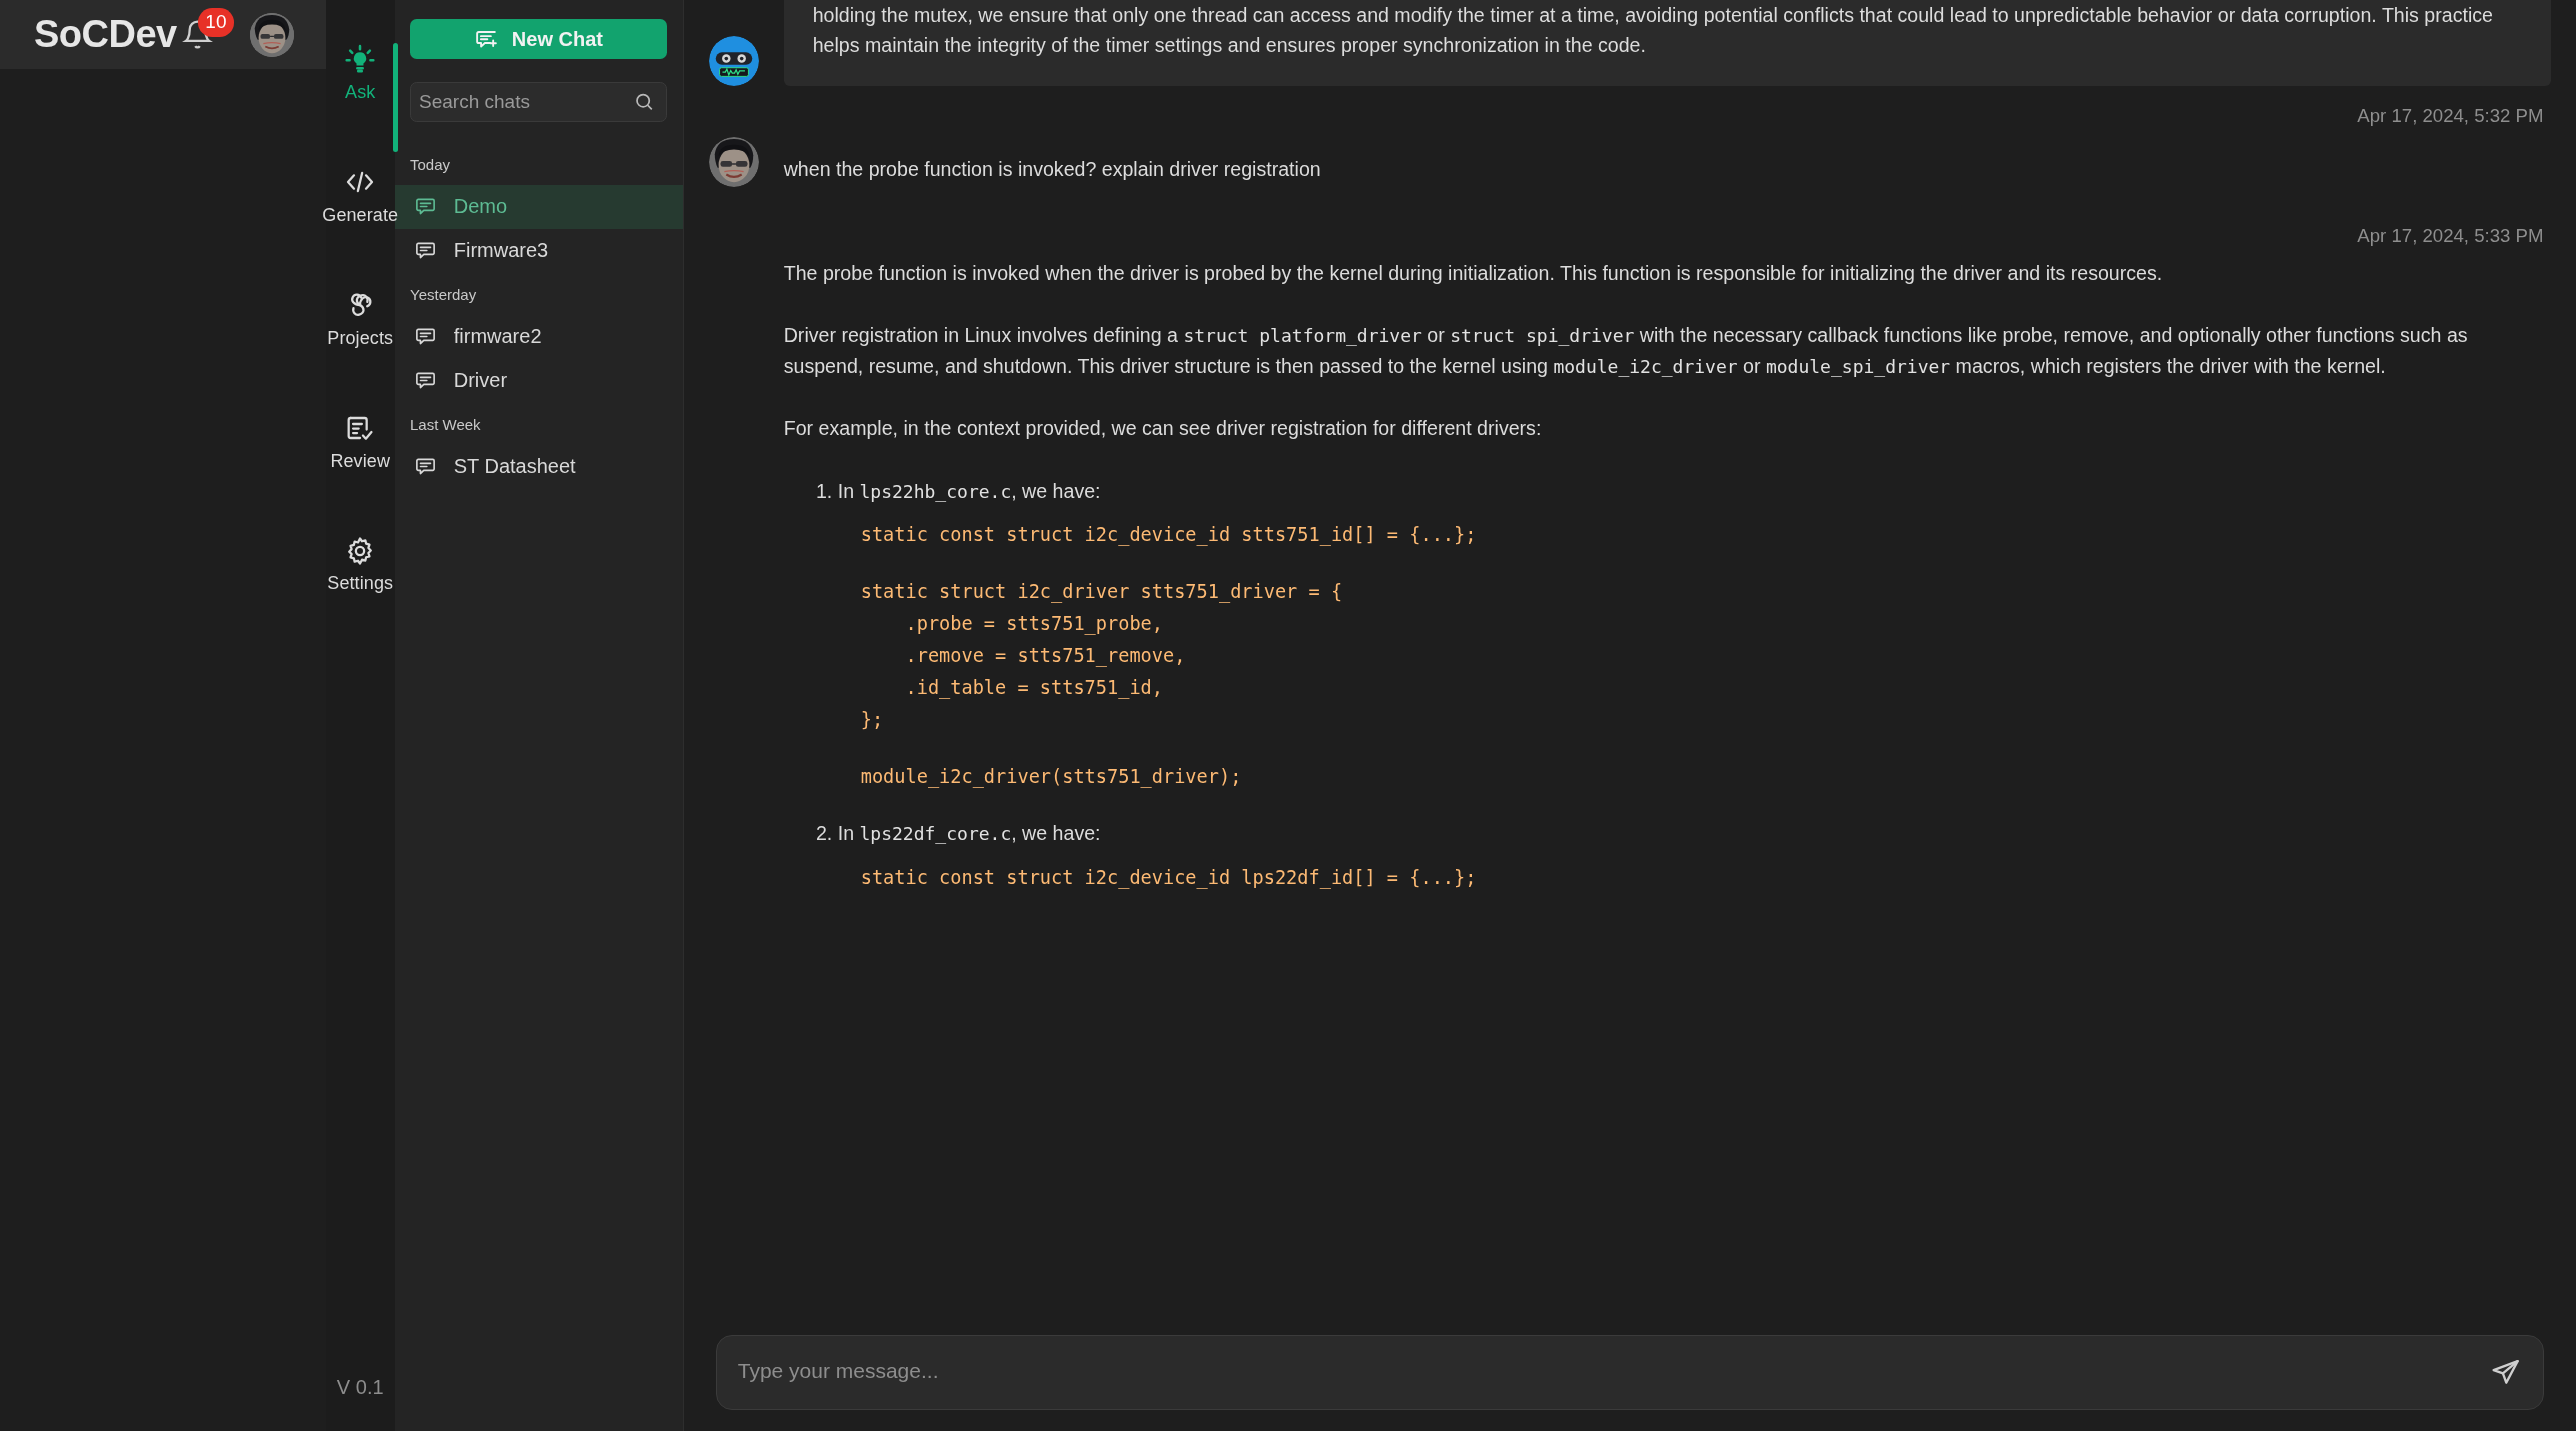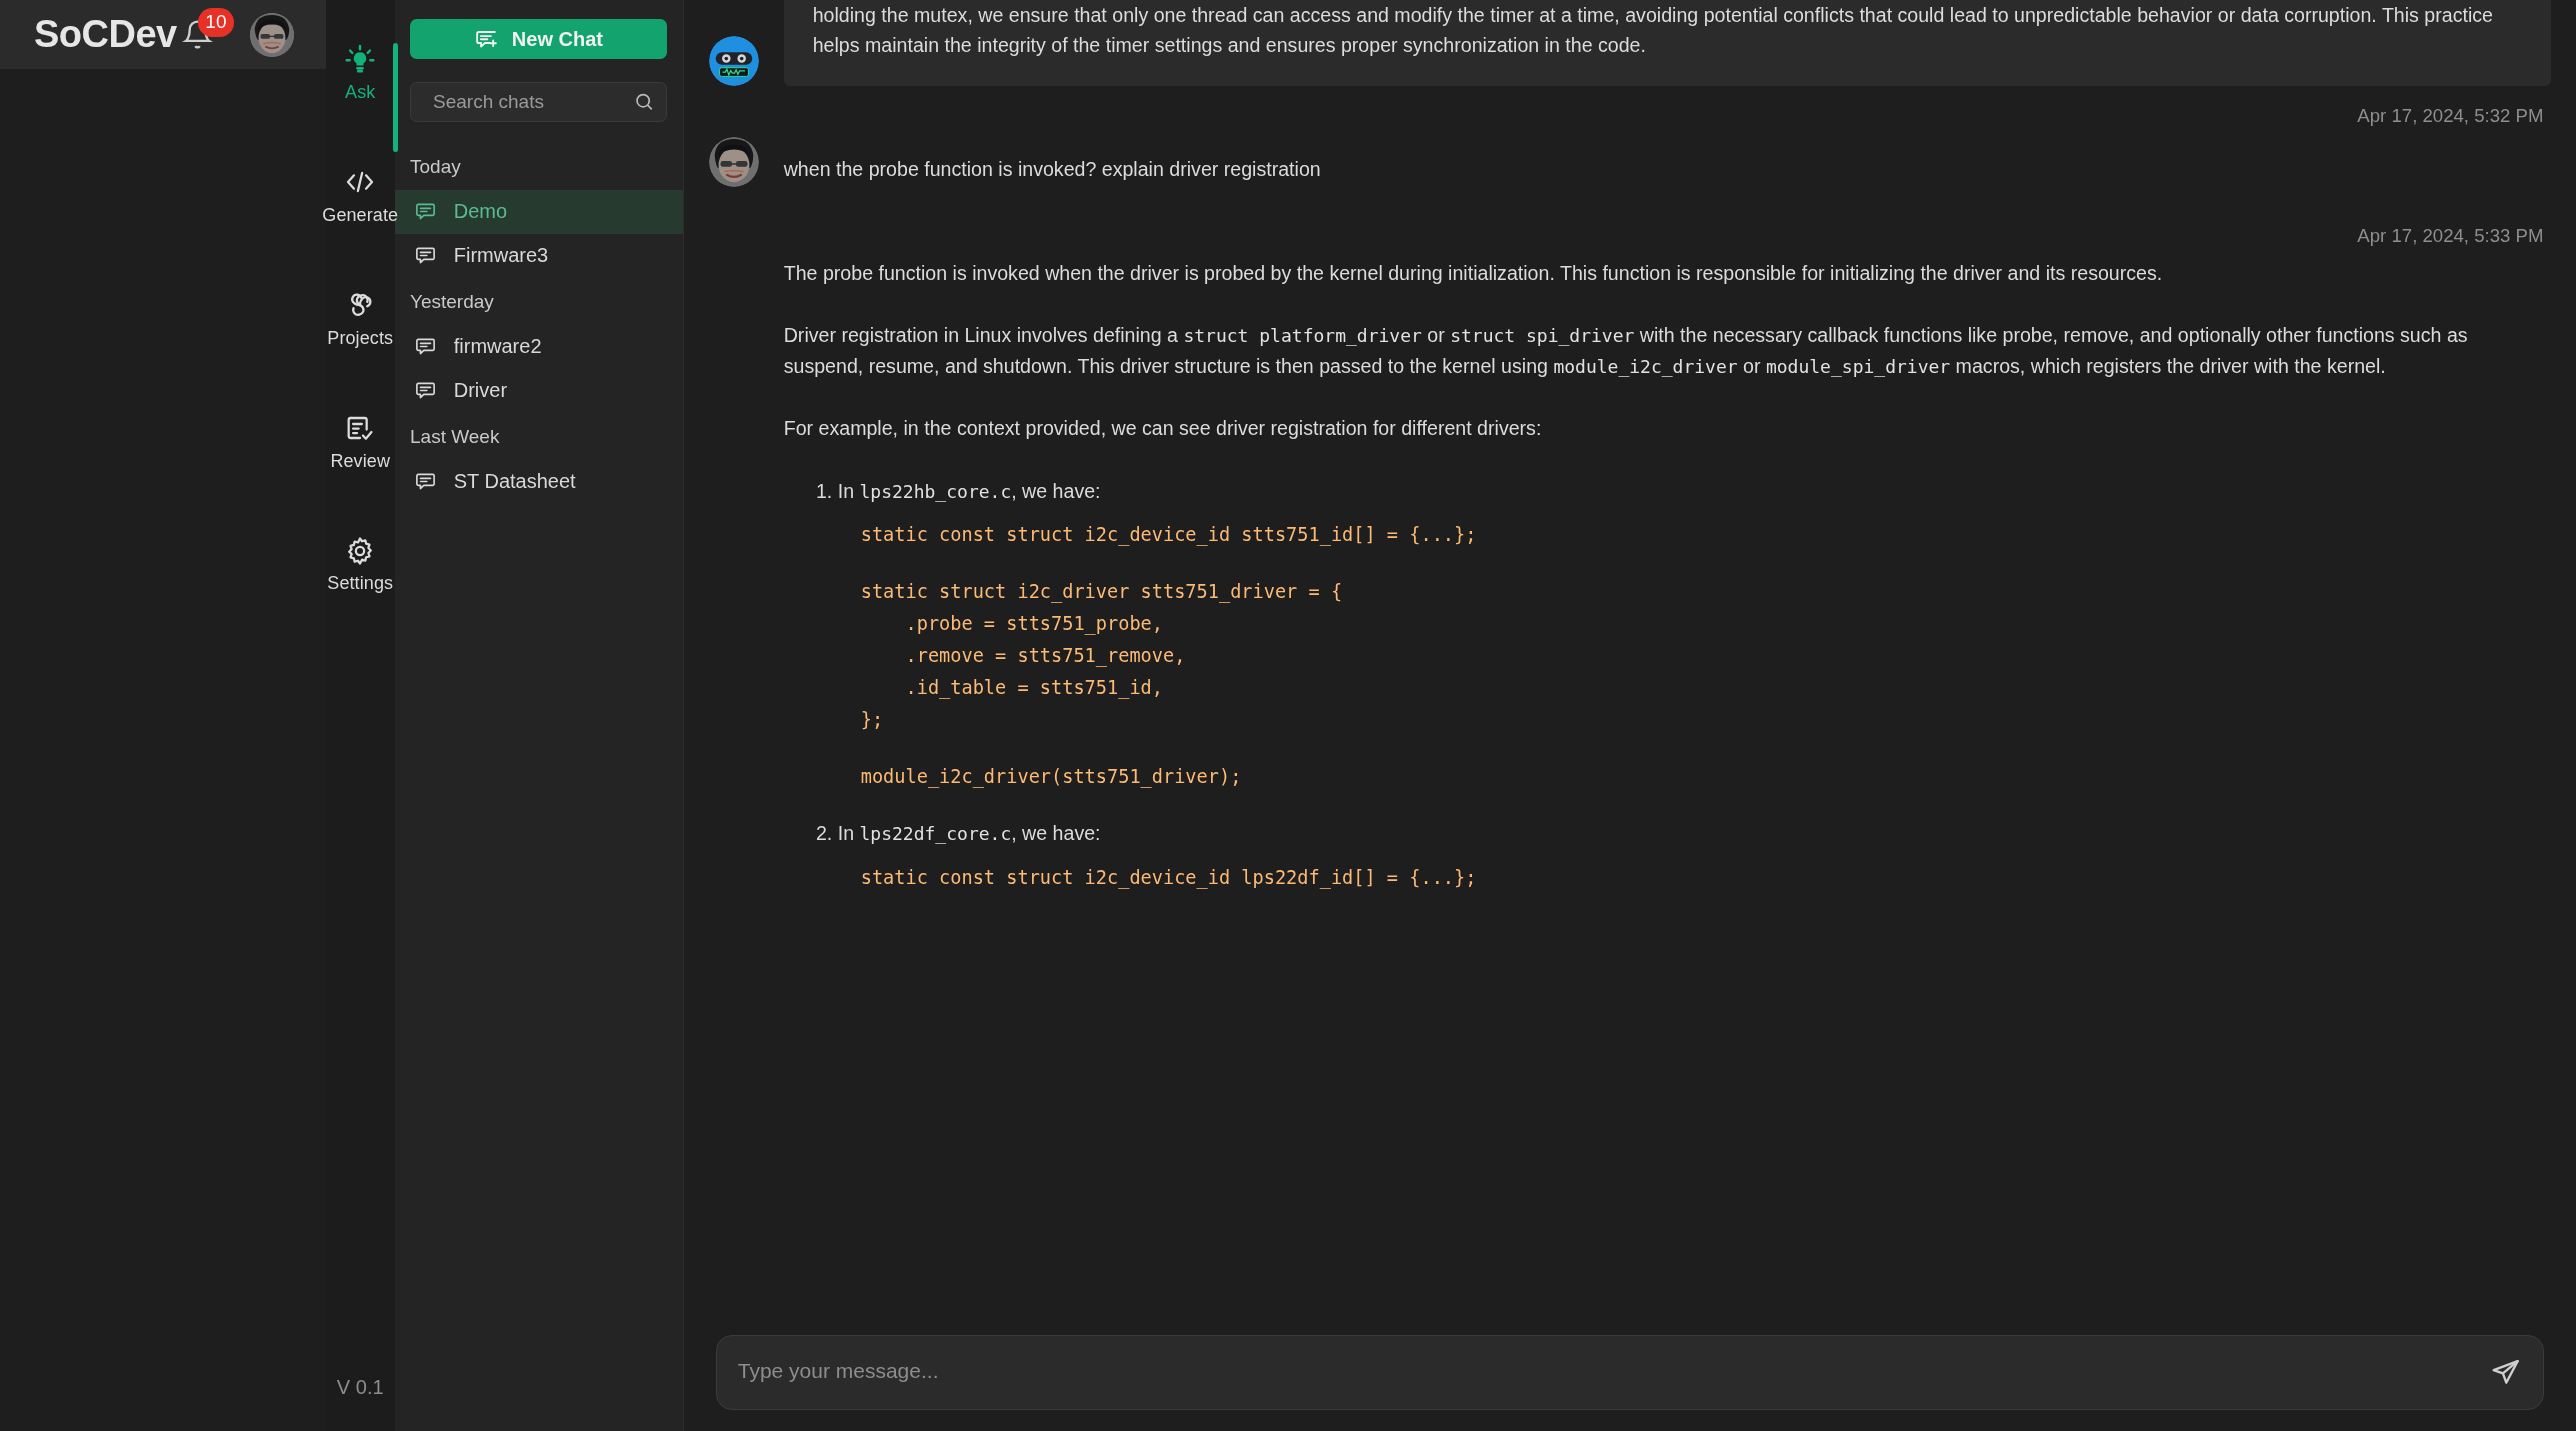--- a/index.html
+++ b/index.html
@@ -76,30 +76,30 @@
     font-size: 20px; font-family: inherit; font-weight: bold;
     display: flex; align-items: center; justify-content: center; gap: 12.4px;
     cursor: pointer;
   }
   .new-chat svg { width: 25px; height: 25px; stroke: #f2f2f2; fill: none; stroke-width: 1.8; stroke-linecap: round; stroke-linejoin: round; }
   .search-wrap { margin: 23px 15.3px 0; position: relative; }
   .search-input {
     width: 100%; height: 40px; background: #2c2c2c;
     border: 1px solid #3a3a3a; border-radius: 6.7px;
     color: #fde047; font-size: 19px; font-family: inherit;
-    padding: 0 40px 0 22px; outline: none;
+    padding: 0 40px 0 8px; outline: none;
   }
   .search-input::placeholder { color: #9a9a9a; }
   .search-icon {
     position: absolute; right: 11.5px; top: 50%; transform: translateY(-50%);
     width: 23px; height: 23px; stroke: #b9b9b9; fill: none; stroke-width: 1.8;
     pointer-events: none;
   }
   .chatlist { margin-top: 21px; overflow: hidden; }
-  .group-label { font-size: 19px; color: #c9c9c9; padding: 13.4px 0 11.5px 15.3px; }
+  .group-label { font-size: 15px; color: #c9c9c9; padding: 13.4px 0 11.5px 15.3px; }
   .chat-item {
     display: flex; align-items: center; gap: 17px;
     padding: 10.5px 0 10.5px 19px; cursor: pointer;
     font-size: 20px; color: #d9d9d9;
   }
   .chat-item svg { width: 23px; height: 23px; stroke: #d9d9d9; fill: none; stroke-width: 1.7; stroke-linecap: round; stroke-linejoin: round; flex: 0 0 23px; }
   .chat-item.active { background: #263a30; color: #5dbb93; }
   .chat-item.active svg { stroke: #5dbb93; }
 
   

